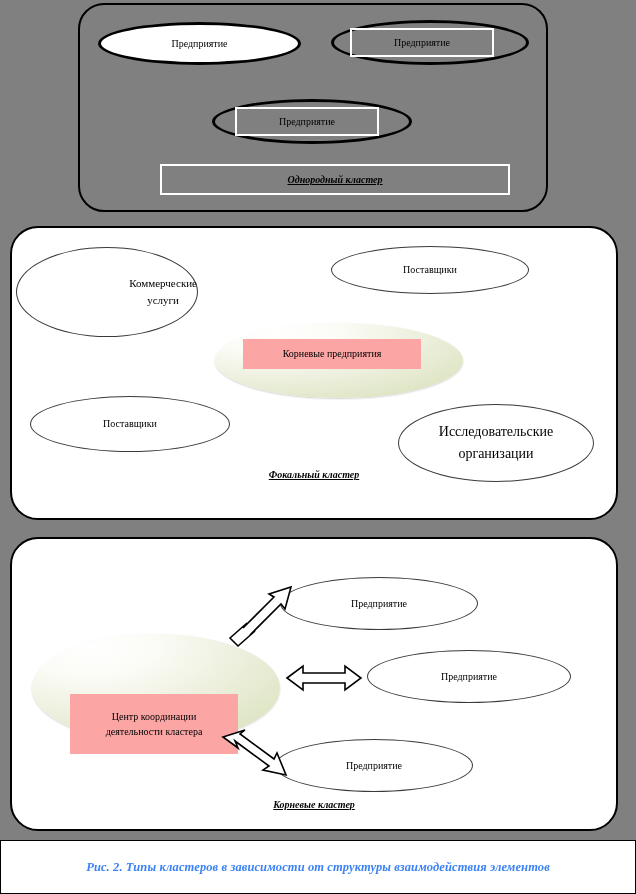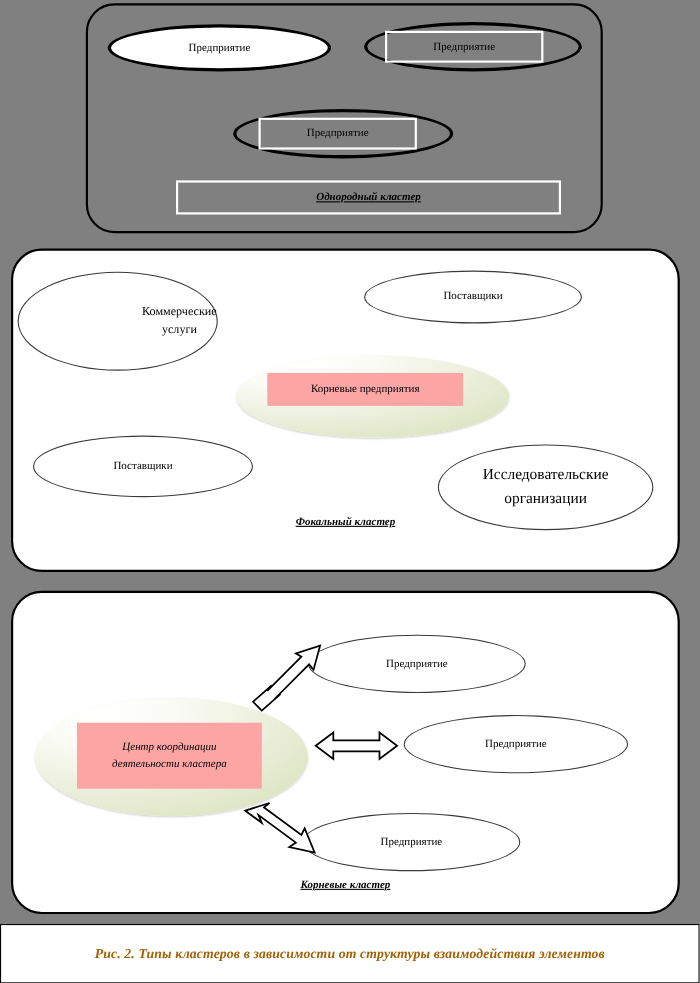--- a/index.html
+++ b/index.html
@@ -140,21 +140,21 @@
     border: 1px solid #000;
     display: flex;
     align-items: center;
     justify-content: center;
   }
   .caption-text {
     font-family: "Liberation Serif", "DejaVu Serif", serif;
     font-style: italic;
     font-weight: bold;
     font-size: 12.5px;
-    color: #a16207;
+    color: #3b82f6;
     letter-spacing: 0.1px;
   }
 
   
   .arrow {
     position: absolute;
   }
   .arrow svg {
     display: block;
     overflow: visible;
@@ -220,21 +220,21 @@
 
 <div class="ellipse ell-thin" style="left:367px; top:650px; width:204px; height:53px;">
   <span class="lbl">Предприятие</span>
 </div>
 
 <div class="ellipse ell-thin" style="left:275px; top:739px; width:198px; height:53px;">
   <span class="lbl">Предприятие</span>
 </div>
 
 <div class="ellipse ell-green" style="left:32px; top:634px; width:248px; height:108px;"></div>
-<div class="txtbox txtbox-white-fill" style="left:70px; top:657px; width:168px; height:60px;font-style:italic;">
+<div class="txtbox txtbox-white-fill" style="left:70px; top:694px; width:168px; height:60px;">
   <span class="lbl">Центр координации
 деятельности кластера</span>
 </div>
 
 <div class="arrow" style="left:227px; top:585px;">
   <svg width="70" height="62" viewBox="0 0 70 62">
     <path d="M 3 55 L 20 40 L 16 45 L 47 14 L 42 11 L 64 4 L 58 26 L 54 21 L 23 52 L 28 48 L 11 63 Z" fill="#ffffff" stroke="#000000" stroke-width="1.6" stroke-linejoin="miter" transform="translate(0,-2)"></path>
   </svg>
 </div>
 

